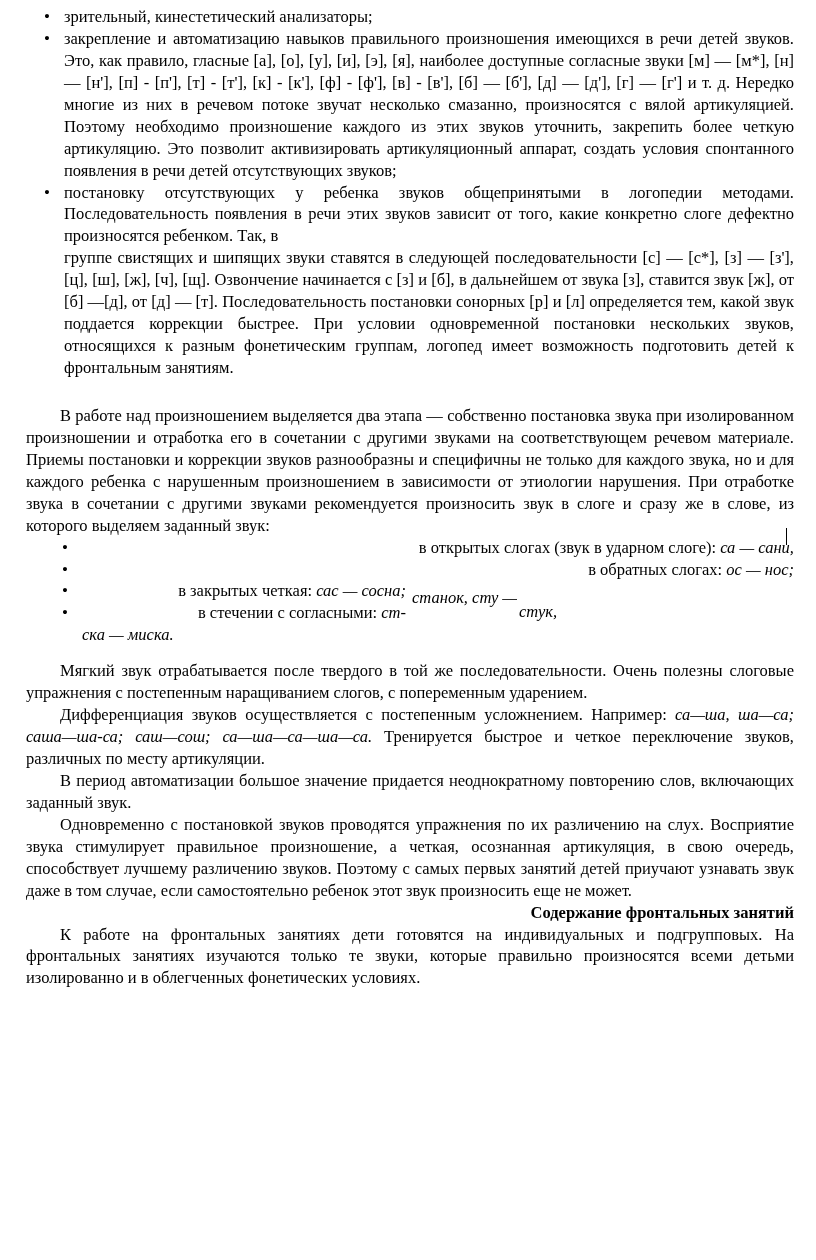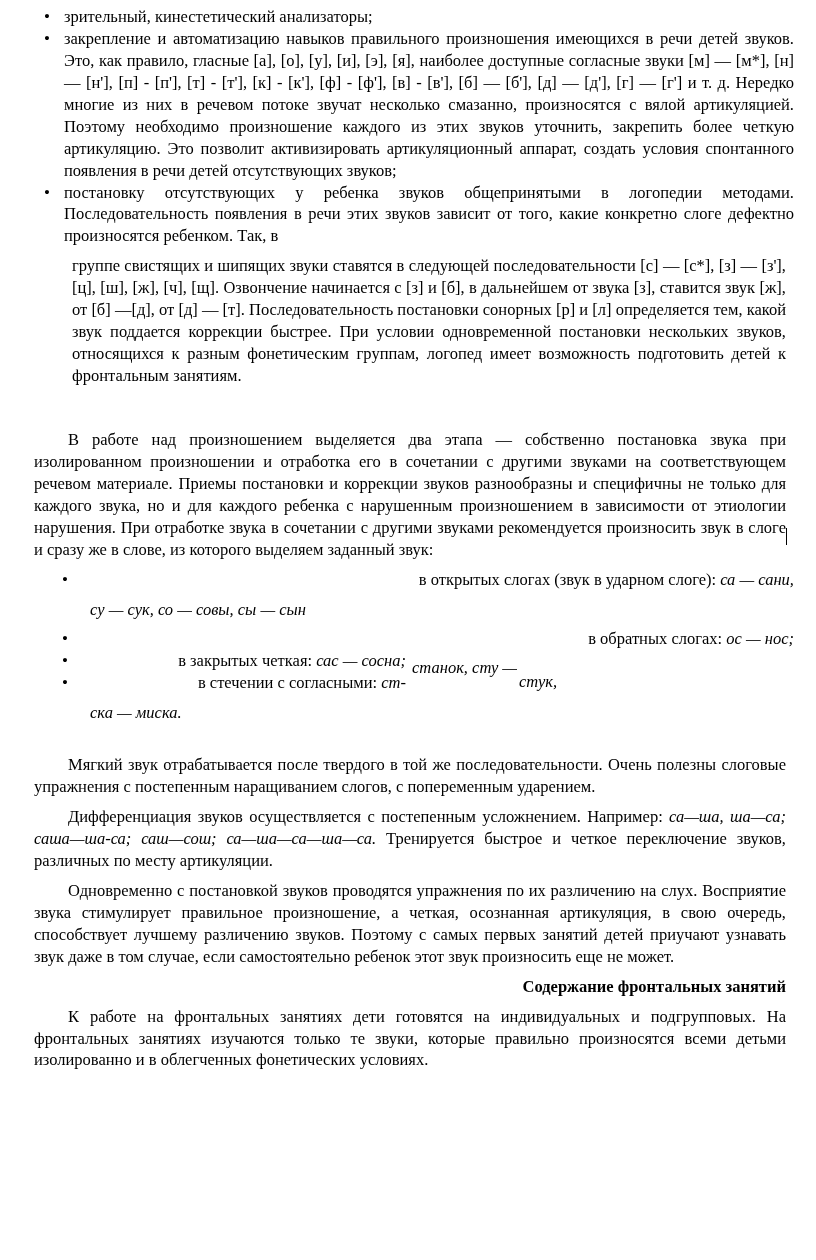--- a/index.html
+++ b/index.html
@@ -37,21 +37,21 @@
   }
   ul.bullets > li::before {
     content: "\2022";
     position: absolute;
     left: 18px;
     top: 0;
     font-size: 17px;
     line-height: 1.33;
   }
   p {
-    margin: 8px;
+    margin: 0;
     text-align: justify;
     text-justify: inter-word;
   }
   .indent {
     text-indent: 34px;
   }
   .gap-lg { height: 26px; }
   .gap-md { height: 14px; }
   .center {
     text-align: right;
@@ -127,21 +127,20 @@
   <div class="gap-lg"></div>
 
   <p class="indent">В работе над произношением выделяется два этапа — собственно постановка звука при изолированном произношении и отработка его в сочетании с другими звуками на соответствующем речевом материале. Приемы постановки и коррекции звуков разнообразны и специфичны не только для каждого звука, но и для каждого ребенка с нарушенным произношением в зависимости от этиологии нарушения. При отработке звука в сочетании с другими звуками рекомендуется произносить звук в слоге и сразу же в слове, из которого выделяем заданный звук:</p>
   <div class="caret" style="left:786px; top:528px;"></div>
 
   <ul class="sublist">
     <li>
       <span>в открытых слогах (звук в ударном слоге): </span><i>са — сани,</i>
     </li>
   </ul>
-  <p class="cont-line"><i>су — сук, со — совы, сы — сын</i></p>
 
   <ul class="sublist">
     <li>
       <span>в обратных слогах: </span><i>ос — нос;</i>
     </li>
   </ul>
 
   <div class="twocol-row">
     <div class="left">
       <ul class="sublist">
@@ -158,19 +157,20 @@
     </div>
     <div class="right">
       <i>станок,  сту —</i><i class="stuk">стук,</i>
     </div>
   </div>
 
   <div class="gap-md"></div>
 
   <p class="indent">Мягкий звук отрабатывается после твердого в той же последовательности. Очень полезны слоговые упражнения с постепенным наращиванием слогов, с попеременным ударением.</p>
   <p class="indent"><span>Дифференциация звуков осуществляется с постепенным усложнением. Например: </span><i>са—ша, ша—са; саша—ша-са; саш—сош; са—ша—са—ша—са.</i><span> Тренируется быстрое и четкое переключение звуков, различных по месту артикуляции.</span></p>
+  <p class="indent">В период автоматизации большое значение придается неоднократному повторению слов, включающих заданный звук.</p>
   <p class="indent">Одновременно с постановкой звуков проводятся упражнения по их различению на слух. Восприятие звука стимулирует правильное произношение, а четкая, осознанная артикуляция, в свою очередь, способствует лучшему различению звуков. Поэтому с самых первых занятий детей приучают узнавать звук даже в том случае, если самостоятельно ребенок этот звук произносить еще не может.</p>
 
   <p class="center">Содержание фронтальных занятий</p>
 
   <p class="indent">К работе на фронтальных занятиях дети готовятся на индивидуальных и подгрупповых. На фронтальных занятиях изучаются только те звуки, которые правильно произносятся всеми детьми изолированно и в облегченных фонетических условиях.</p>
 
 </div>
 
 </body></html>

